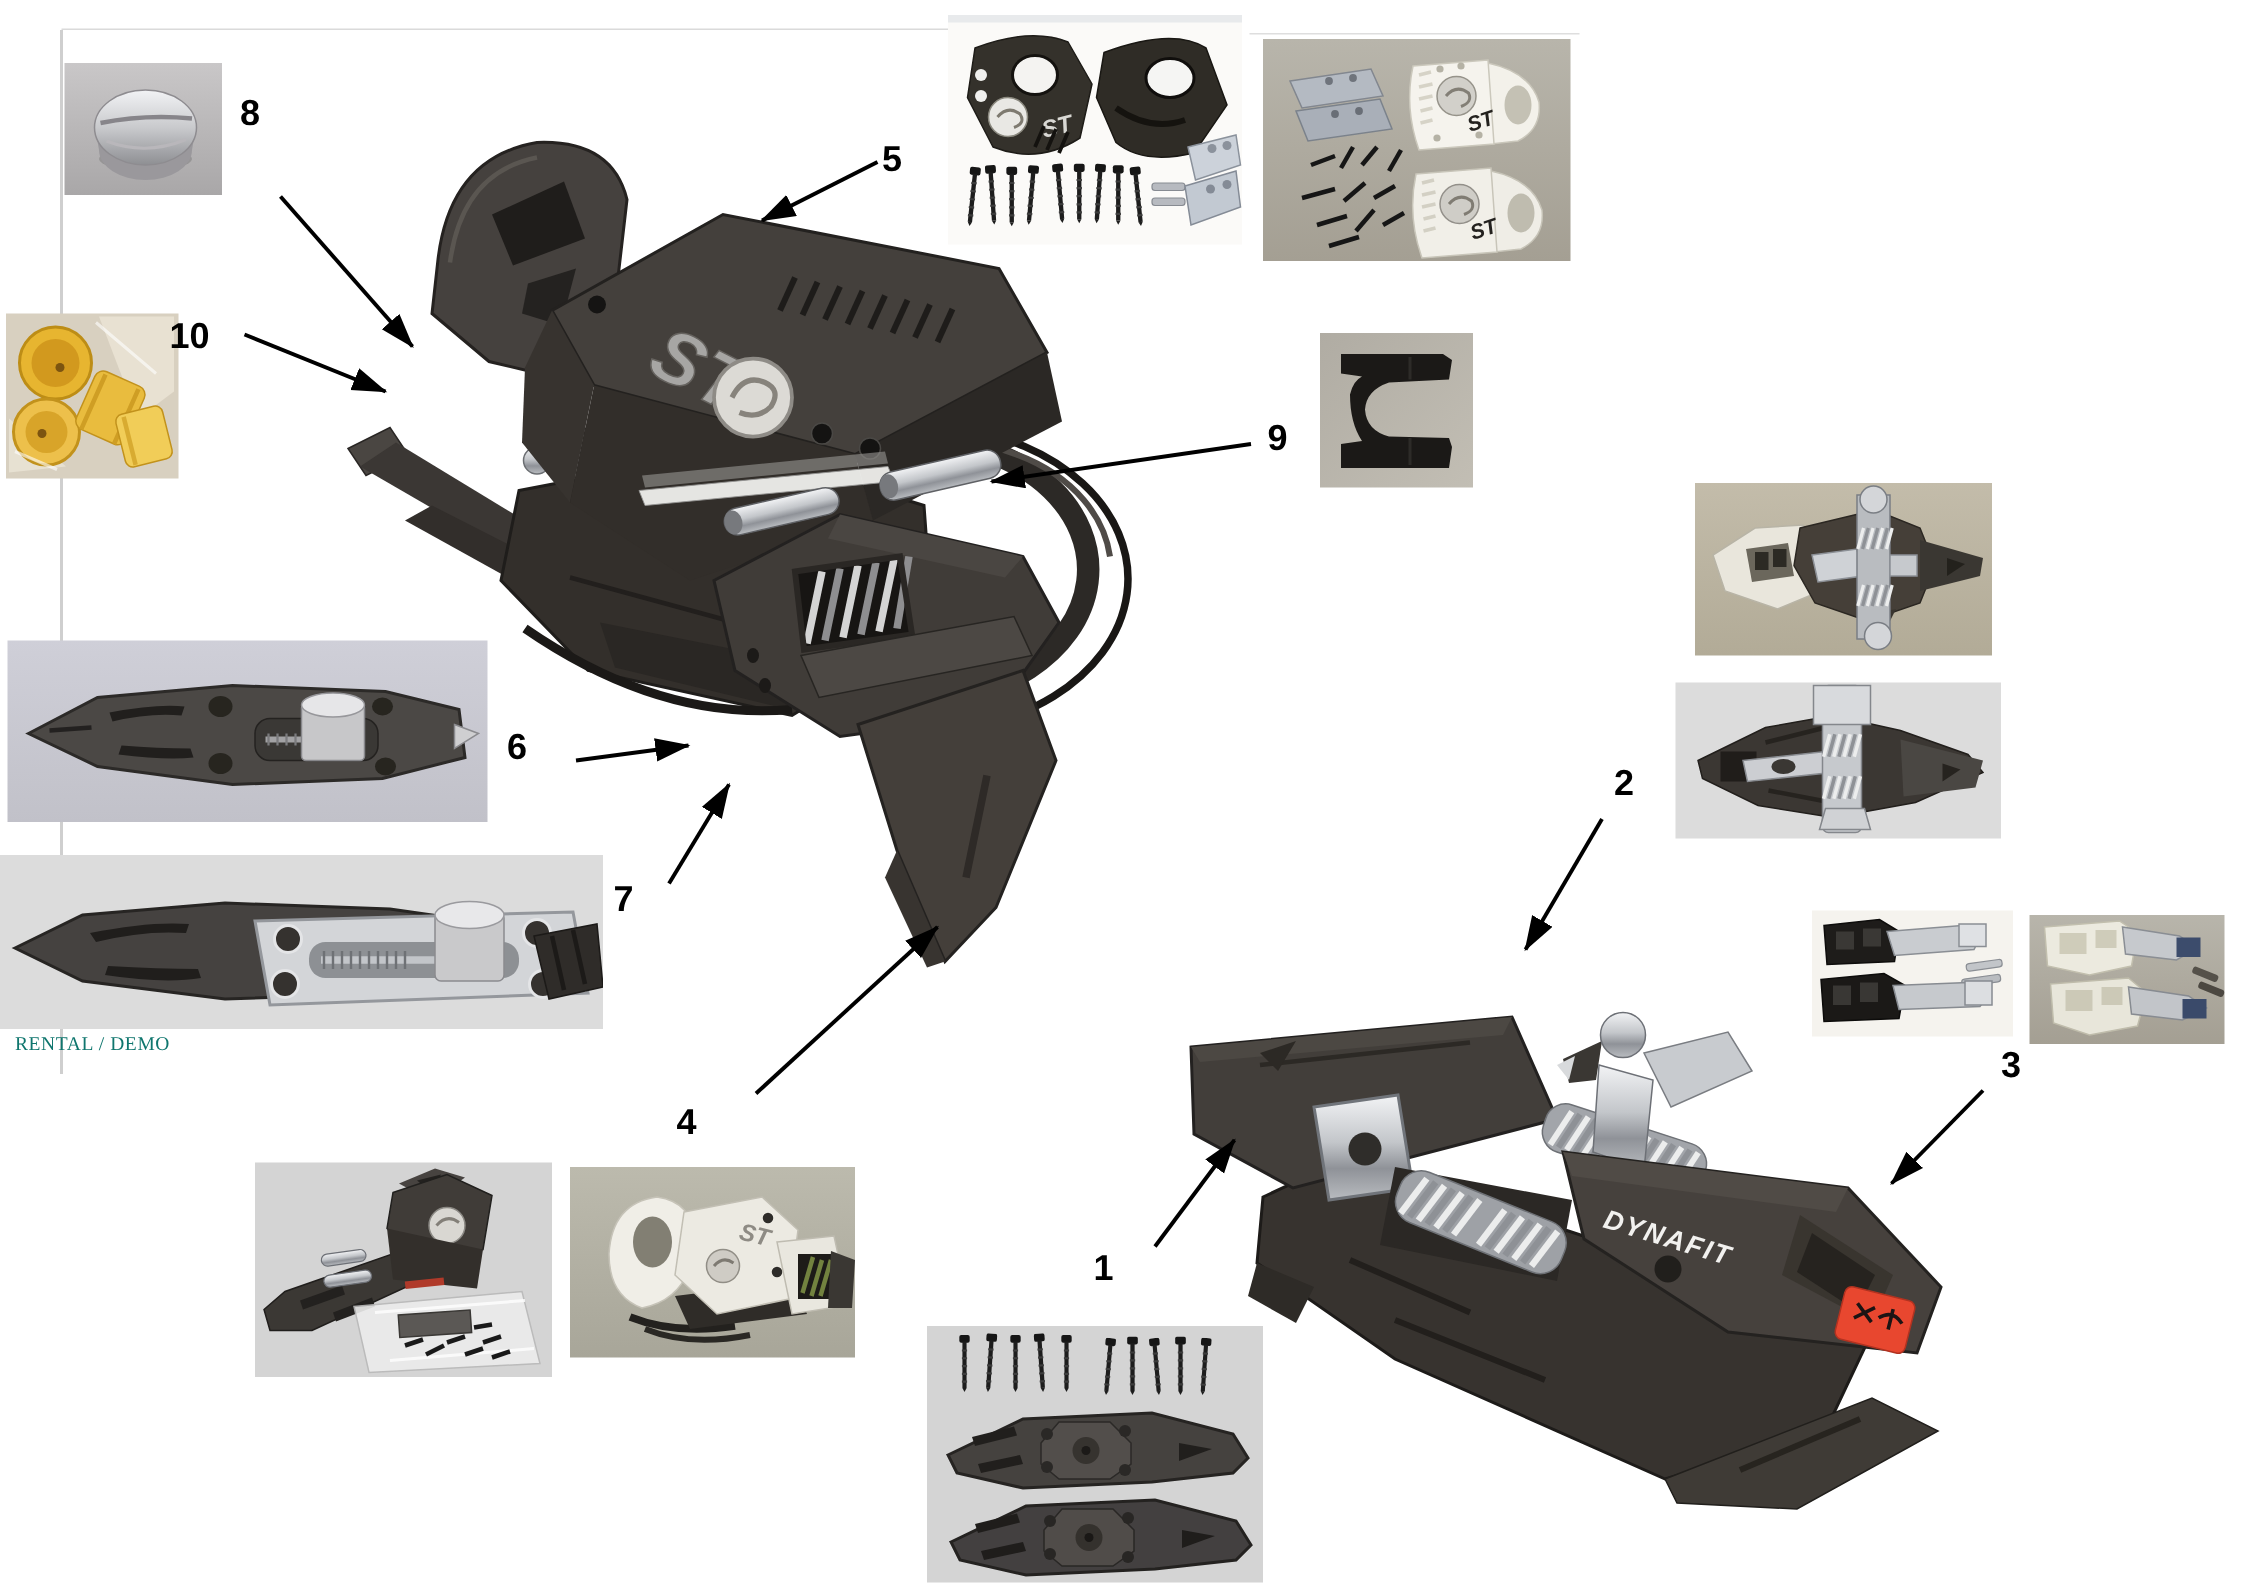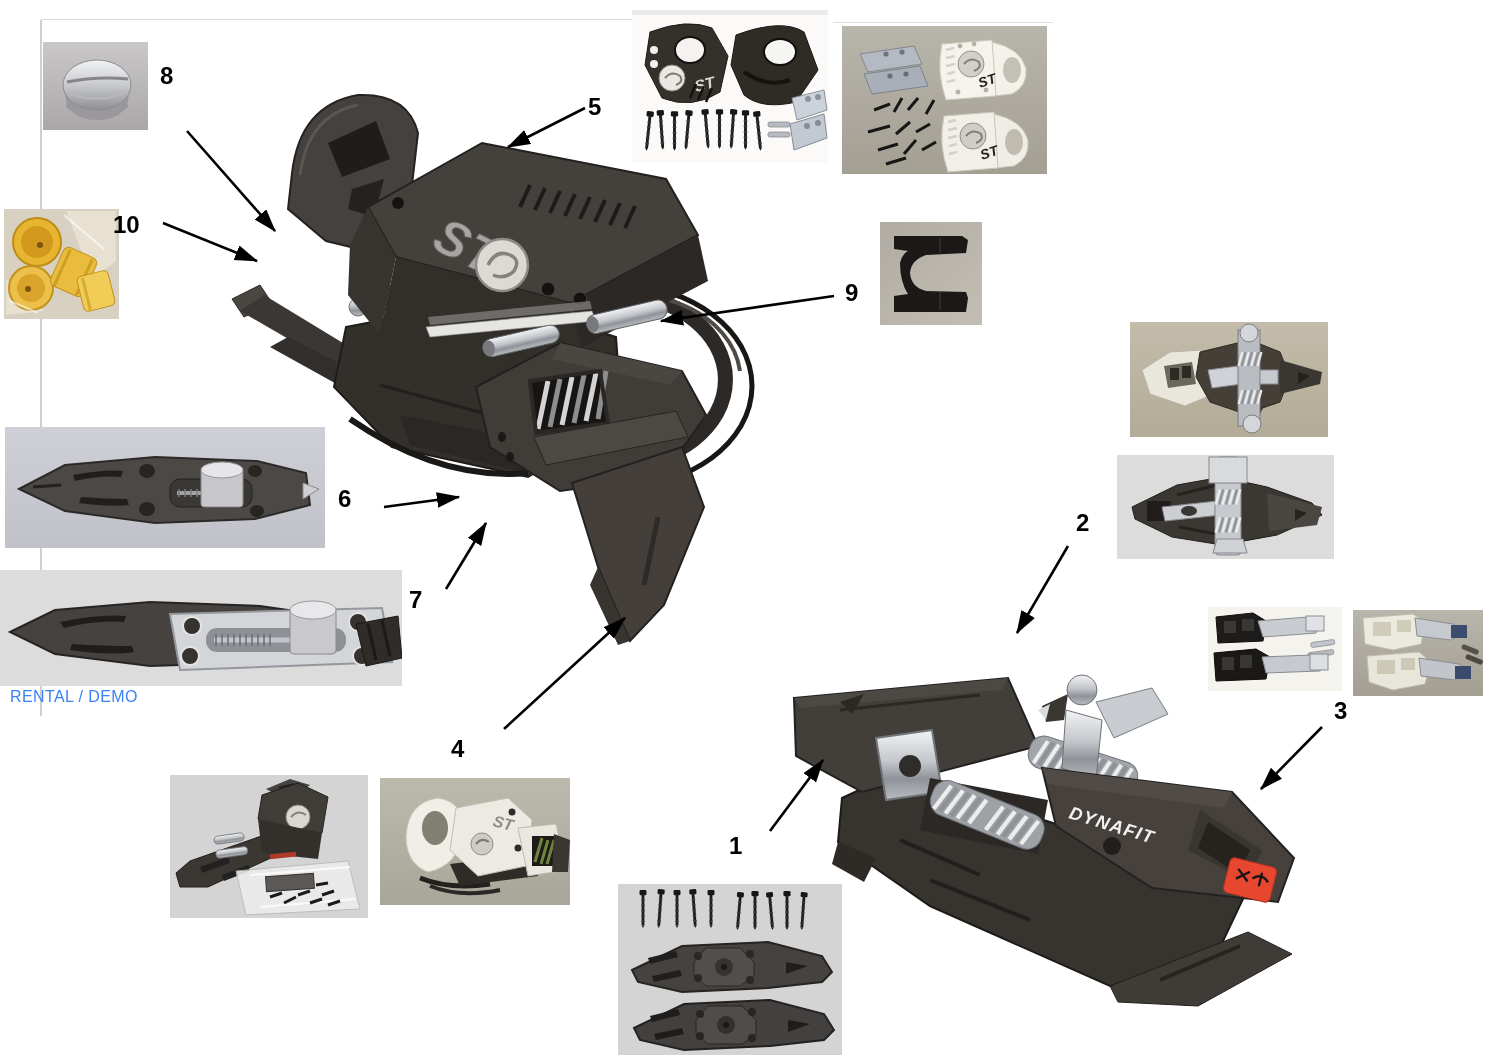--- a/index.html
+++ b/index.html
@@ -3,21 +3,21 @@
 <meta charset="utf-8">
 <style>
   html,body{margin:0;padding:0;background:#888;}
   .stage{position:relative;width:1500px;height:1058px;background:#ffffff;overflow:hidden;
          font-family:"Liberation Sans",sans-serif;}
   .fold{position:absolute;background:#cfcfcf;z-index:0;}
   .photo{position:absolute;margin:0;padding:0;z-index:1;}
   .photo svg{display:block;width:100%;height:100%;}
   .label{position:absolute;z-index:6;font-weight:700;font-size:24px;color:#000;line-height:1;}
   #arrows{position:absolute;left:0;top:0;z-index:5;pointer-events:none;}
-  .watermark{position:absolute;z-index:2;font-size:16px;color:#3b82f6;letter-spacing:.4px;}
+  .watermark{position:absolute;z-index:2;font-size:13px;color:#0f766e;letter-spacing:.4px;font-family:Liberation Serif, serif;}
   .bg-gray1{background:linear-gradient(#c9c7c8,#a9a7a8);}      
   .bg-bag{background:#d8d0c0;}
   .bg-lav{background:linear-gradient(#cfcfd8,#c1c1c9);}        
   .bg-lgray{background:#dcdcdc;}
   .bg-white{background:#fbfaf8;}
   .bg-warm{background:linear-gradient(#b8b5ab,#a49f93);}       
   .bg-spacer{background:linear-gradient(135deg,#b0aca3,#c2beb4);}
   .bg-tan{background:linear-gradient(#c3bcaa,#b2ab97);}
   .bg-mgray{background:#d4d4d4;}
   .bg-kwhite{background:#f5f3ee;}

